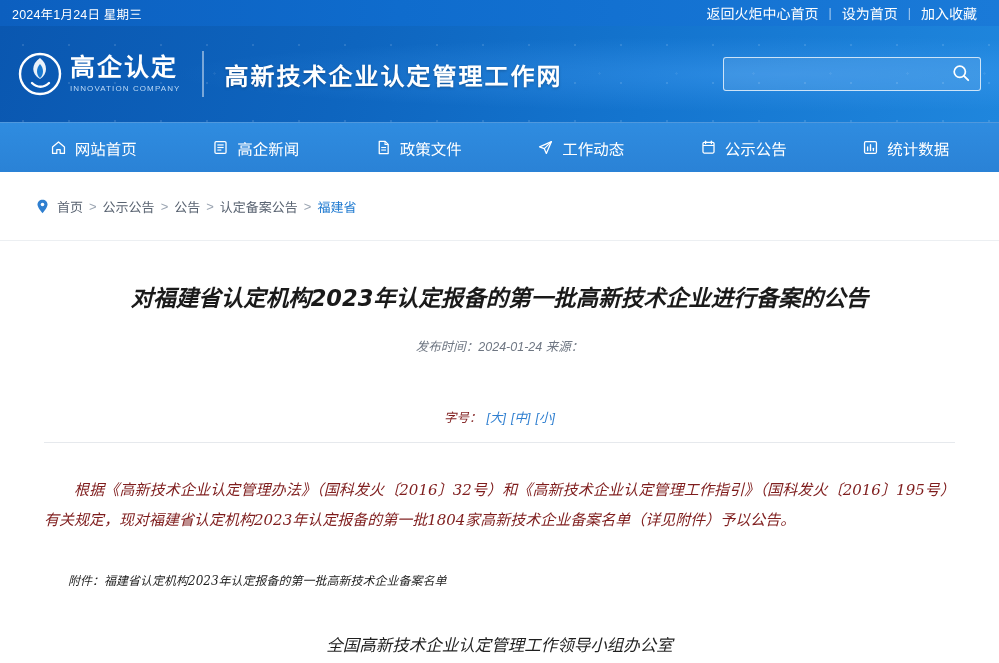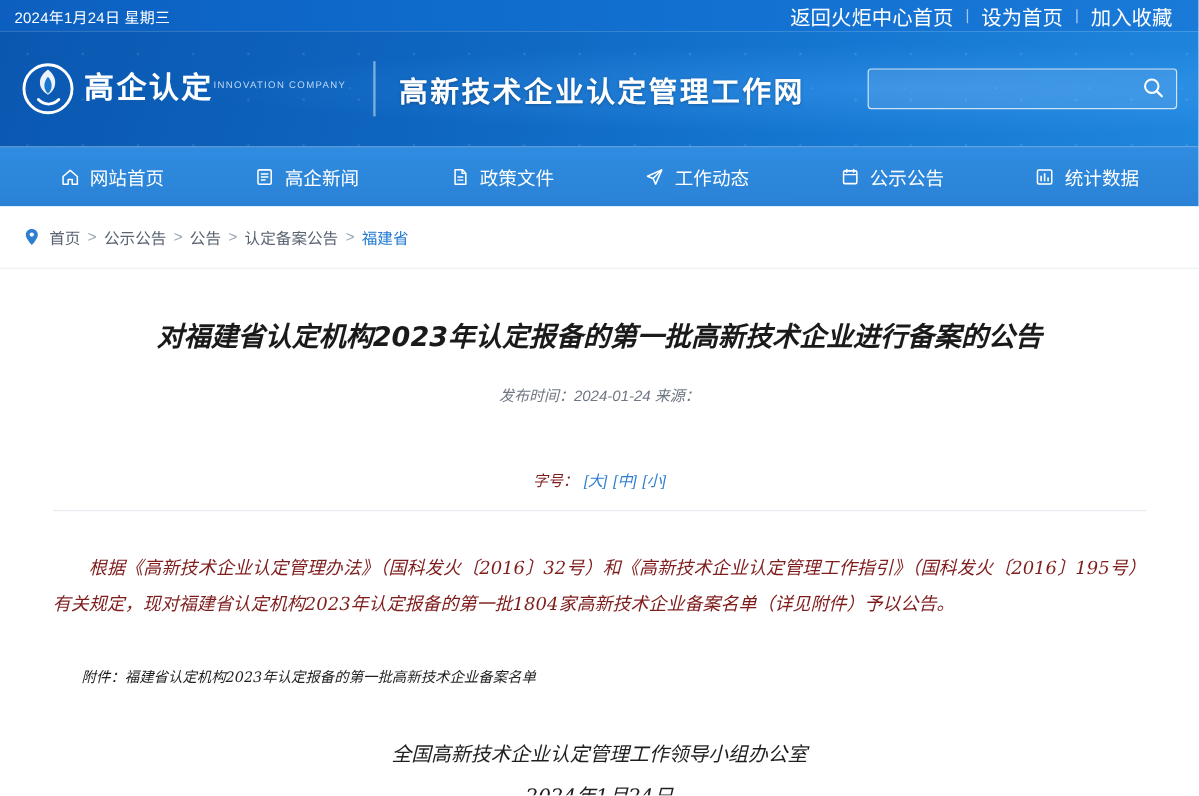--- a/index.html
+++ b/index.html
@@ -36,21 +36,21 @@
   .topbar .links {
     display: flex;
     align-items: center;
     gap: 0;
     white-space: nowrap;
   }
   .topbar .links a {
     color: #ffffff;
     text-decoration: none;
     padding: 0 10px;
-    font-size: 17px;
+    font-size: 14px;
   }
   .topbar .links .sep {
     opacity: 0.6;
   }
 
   
   .header {
     position: relative;
     height: 96px;
     background:
@@ -87,21 +87,21 @@
     flex: 0 0 auto;
   }
   .logo-mark {
     width: 44px;
     height: 48px;
     position: relative;
     flex: 0 0 auto;
   }
   .logo-text {
     display: flex;
-    flex-direction: row;
+    flex-direction: column;
     justify-content: flex-start;
     line-height: 1;
   }
   .logo-cn {
     color: #ffffff;
     font-size: 25px;
     font-weight: bold;
     letter-spacing: 2px;
   }
   .logo-en {
@@ -175,25 +175,25 @@
     font-size: 15.5px;
     text-decoration: none;
     white-space: nowrap;
     padding: 0 6px;
     cursor: pointer;
   }
   .nav-item .nav-ico { width: 17px; height: 17px; display:block; }
 
   
   .crumb-wrap {
-    height: 52px;
+    height: 69px;
     background: #ffffff;
     display: flex;
     align-items: center;
-    padding: 0 20px;
+    padding: 0 36px;
     box-sizing: border-box;
     border-bottom: 1px solid #eceff2;
   }
   .crumb {
     display: flex;
     align-items: center;
     font-size: 13px;
     color: #5a6472;
     gap: 6px;
   }

